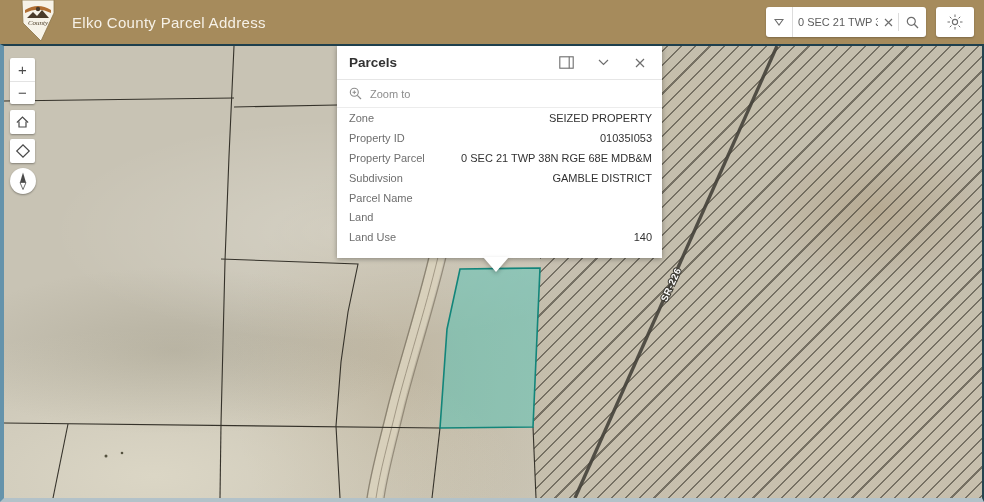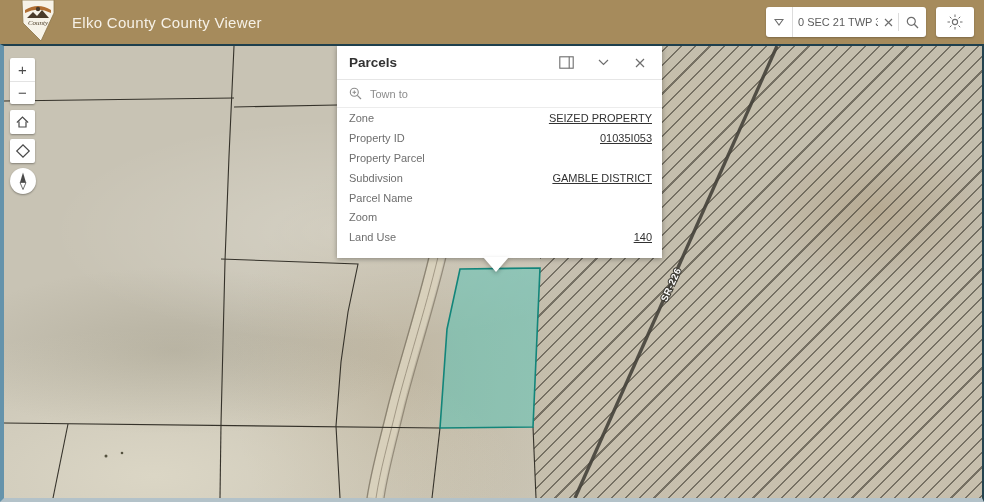--- a/index.html
+++ b/index.html
@@ -49,21 +49,21 @@
   .pp-head{height:34px;display:flex;align-items:center;padding:0 12px;border-bottom:1px solid #e6e6e6;box-sizing:border-box;}
   .pp-title{font-size:13.5px;font-weight:bold;color:#323232;flex:1;}
   .pp-actions{display:flex;align-items:center;gap:21px;padding-right:2px;}
   .pp-act{cursor:pointer;display:flex;align-items:center;justify-content:center;width:16px;height:16px;}
   .pp-zoomrow{height:28px;display:flex;align-items:center;gap:8px;padding:0 12px;
               border-bottom:1px solid #ececec;box-sizing:border-box;cursor:pointer;}
   .pp-zoomlabel{font-size:11px;color:#8c8c8c;}
   .pp-row{height:19.9px;display:flex;justify-content:space-between;align-items:center;
           padding:0 10px 0 12px;font-size:11px;box-sizing:border-box;}
   .pp-label{color:#6e6e6e;}
-  .pp-value{color:#323232;text-align:right;white-space:nowrap;text-decoration:underline;}
+  .pp-value{color:#323232;text-align:right;white-space:nowrap;}
   .pointer{position:absolute;left:479px;top:211px;width:0;height:0;
            border-left:13px solid transparent;border-right:13px solid transparent;
            border-top:15px solid #ffffff;filter:drop-shadow(0 2px 2px rgba(0,0,0,.25));}
 
   
   .ctrl{position:absolute;left:6px;background:#fff;box-shadow:0 1px 2px rgba(0,0,0,.35);
         border-radius:2px;color:#4a4a4a;}
   .zoomwidget{top:12px;width:25px;height:46px;display:flex;flex-direction:column;}
   .zbtn{flex:1;display:flex;align-items:center;justify-content:center;font-size:15px;cursor:pointer;}
   .zbtn:first-child{border-bottom:1px solid #e3e3e3;}
@@ -79,21 +79,21 @@
 <div class="app">
 
   <div class="topbar">
     <svg class="logo" viewBox="0 0 36 42">
       <polygon points="2,0 34,0 34,13 21,41 3,23" fill="#f7f3e8" stroke="#8a7348" stroke-width="0.8"></polygon>
       <path d="M5,10 Q18,2 31,10 L31,13 Q18,6 5,13 Z" fill="#b06f33"></path>
       <path d="M7,18 L13,12 L17,16 L22,10 L29,18 Z" fill="#4a3b2a"></path>
       <circle cx="18" cy="9" r="2.2" fill="#4a3b2a"></circle>
       <text x="18" y="25" font-size="7" font-style="italic" font-family="Liberation Serif, serif" fill="#4a3b26" text-anchor="middle">County</text>
     </svg>
-    <div class="app-title">Elko County County Viewer</div>
+    <div class="app-title">Elko County Parcel Address</div>
 
     <div class="hdr-right">
       <div class="searchbox">
         <div class="sb-dd">
           <svg width="10" height="8" viewBox="0 0 10 8">
             <polygon points="1,1.5 9,1.5 5,7" fill="none" stroke="#6e6e6e" stroke-width="1.1"></polygon>
           </svg>
         </div>
         <div class="sb-text">0 SEC 21 TWP 38N I</div>
         <div class="sb-clear">
@@ -205,44 +205,45 @@
             </svg>
           </div>
         </div>
       </div>
       <div class="pp-zoomrow">
         <svg width="13" height="13" viewBox="0 0 13 13">
           <circle cx="5.3" cy="5.3" r="4" fill="none" stroke="#8c8c8c" stroke-width="1.1"></circle>
           <path d="M3.5,5.3 L7.1,5.3 M5.3,3.5 L5.3,7.1" stroke="#8c8c8c" stroke-width="1"></path>
           <path d="M8.3,8.3 L12,12" stroke="#8c8c8c" stroke-width="1.2"></path>
         </svg>
-        <span class="pp-zoomlabel">Town to</span>
+        <span class="pp-zoomlabel">Zoom to</span>
       </div>
       <div>
         <div class="pp-row">
           <span class="pp-label">Zone</span>
           <span class="pp-value">SEIZED PROPERTY</span>
         </div>
         <div class="pp-row">
           <span class="pp-label">Property ID</span>
           <span class="pp-value">01035I053</span>
         </div>
         <div class="pp-row">
           <span class="pp-label">Property Parcel</span>
+          <span class="pp-value">0 SEC 21 TWP 38N RGE 68E MDB&amp;M</span>
         </div>
         <div class="pp-row">
           <span class="pp-label">Subdivsion</span>
           <span class="pp-value">GAMBLE DISTRICT</span>
         </div>
         <div class="pp-row">
           <span class="pp-label">Parcel Name</span>
           <span class="pp-value"></span>
         </div>
         <div class="pp-row">
-          <span class="pp-label">Zoom</span>
+          <span class="pp-label">Land</span>
           <span class="pp-value"></span>
         </div>
         <div class="pp-row">
           <span class="pp-label">Land Use</span>
           <span class="pp-value">140</span>
         </div>
       </div>
     </div>
     <div class="pointer"></div>
   </div>

